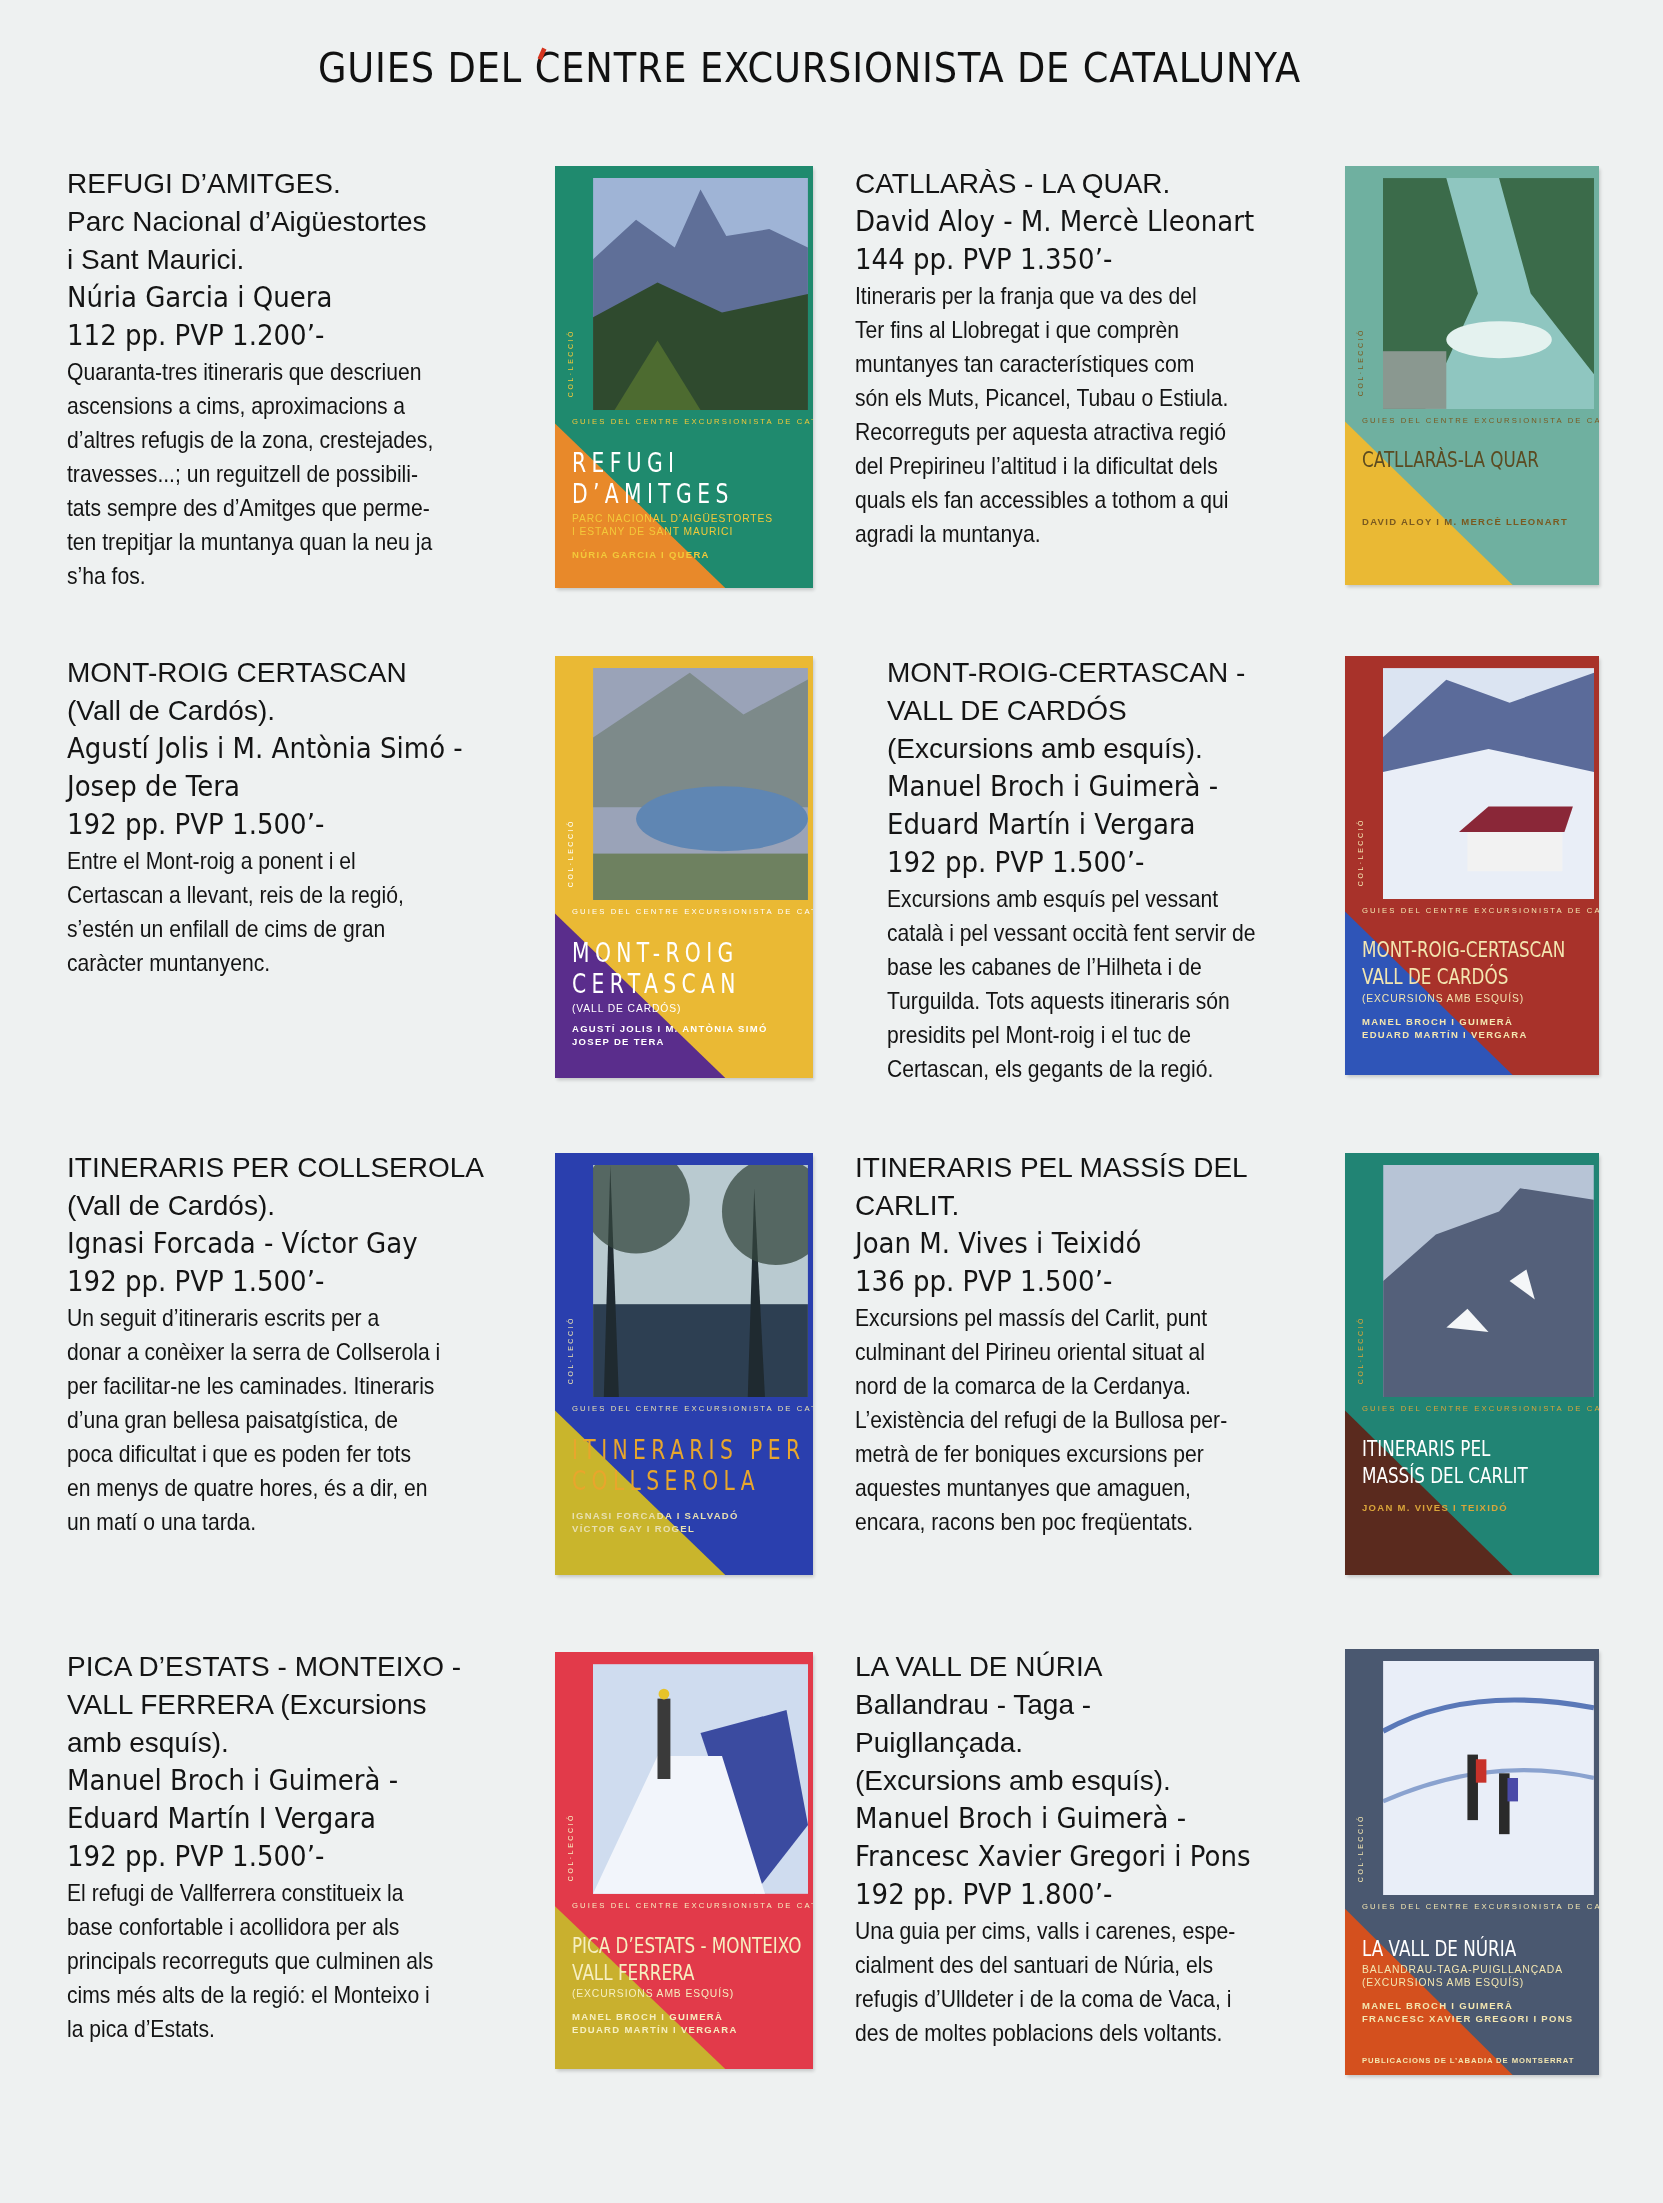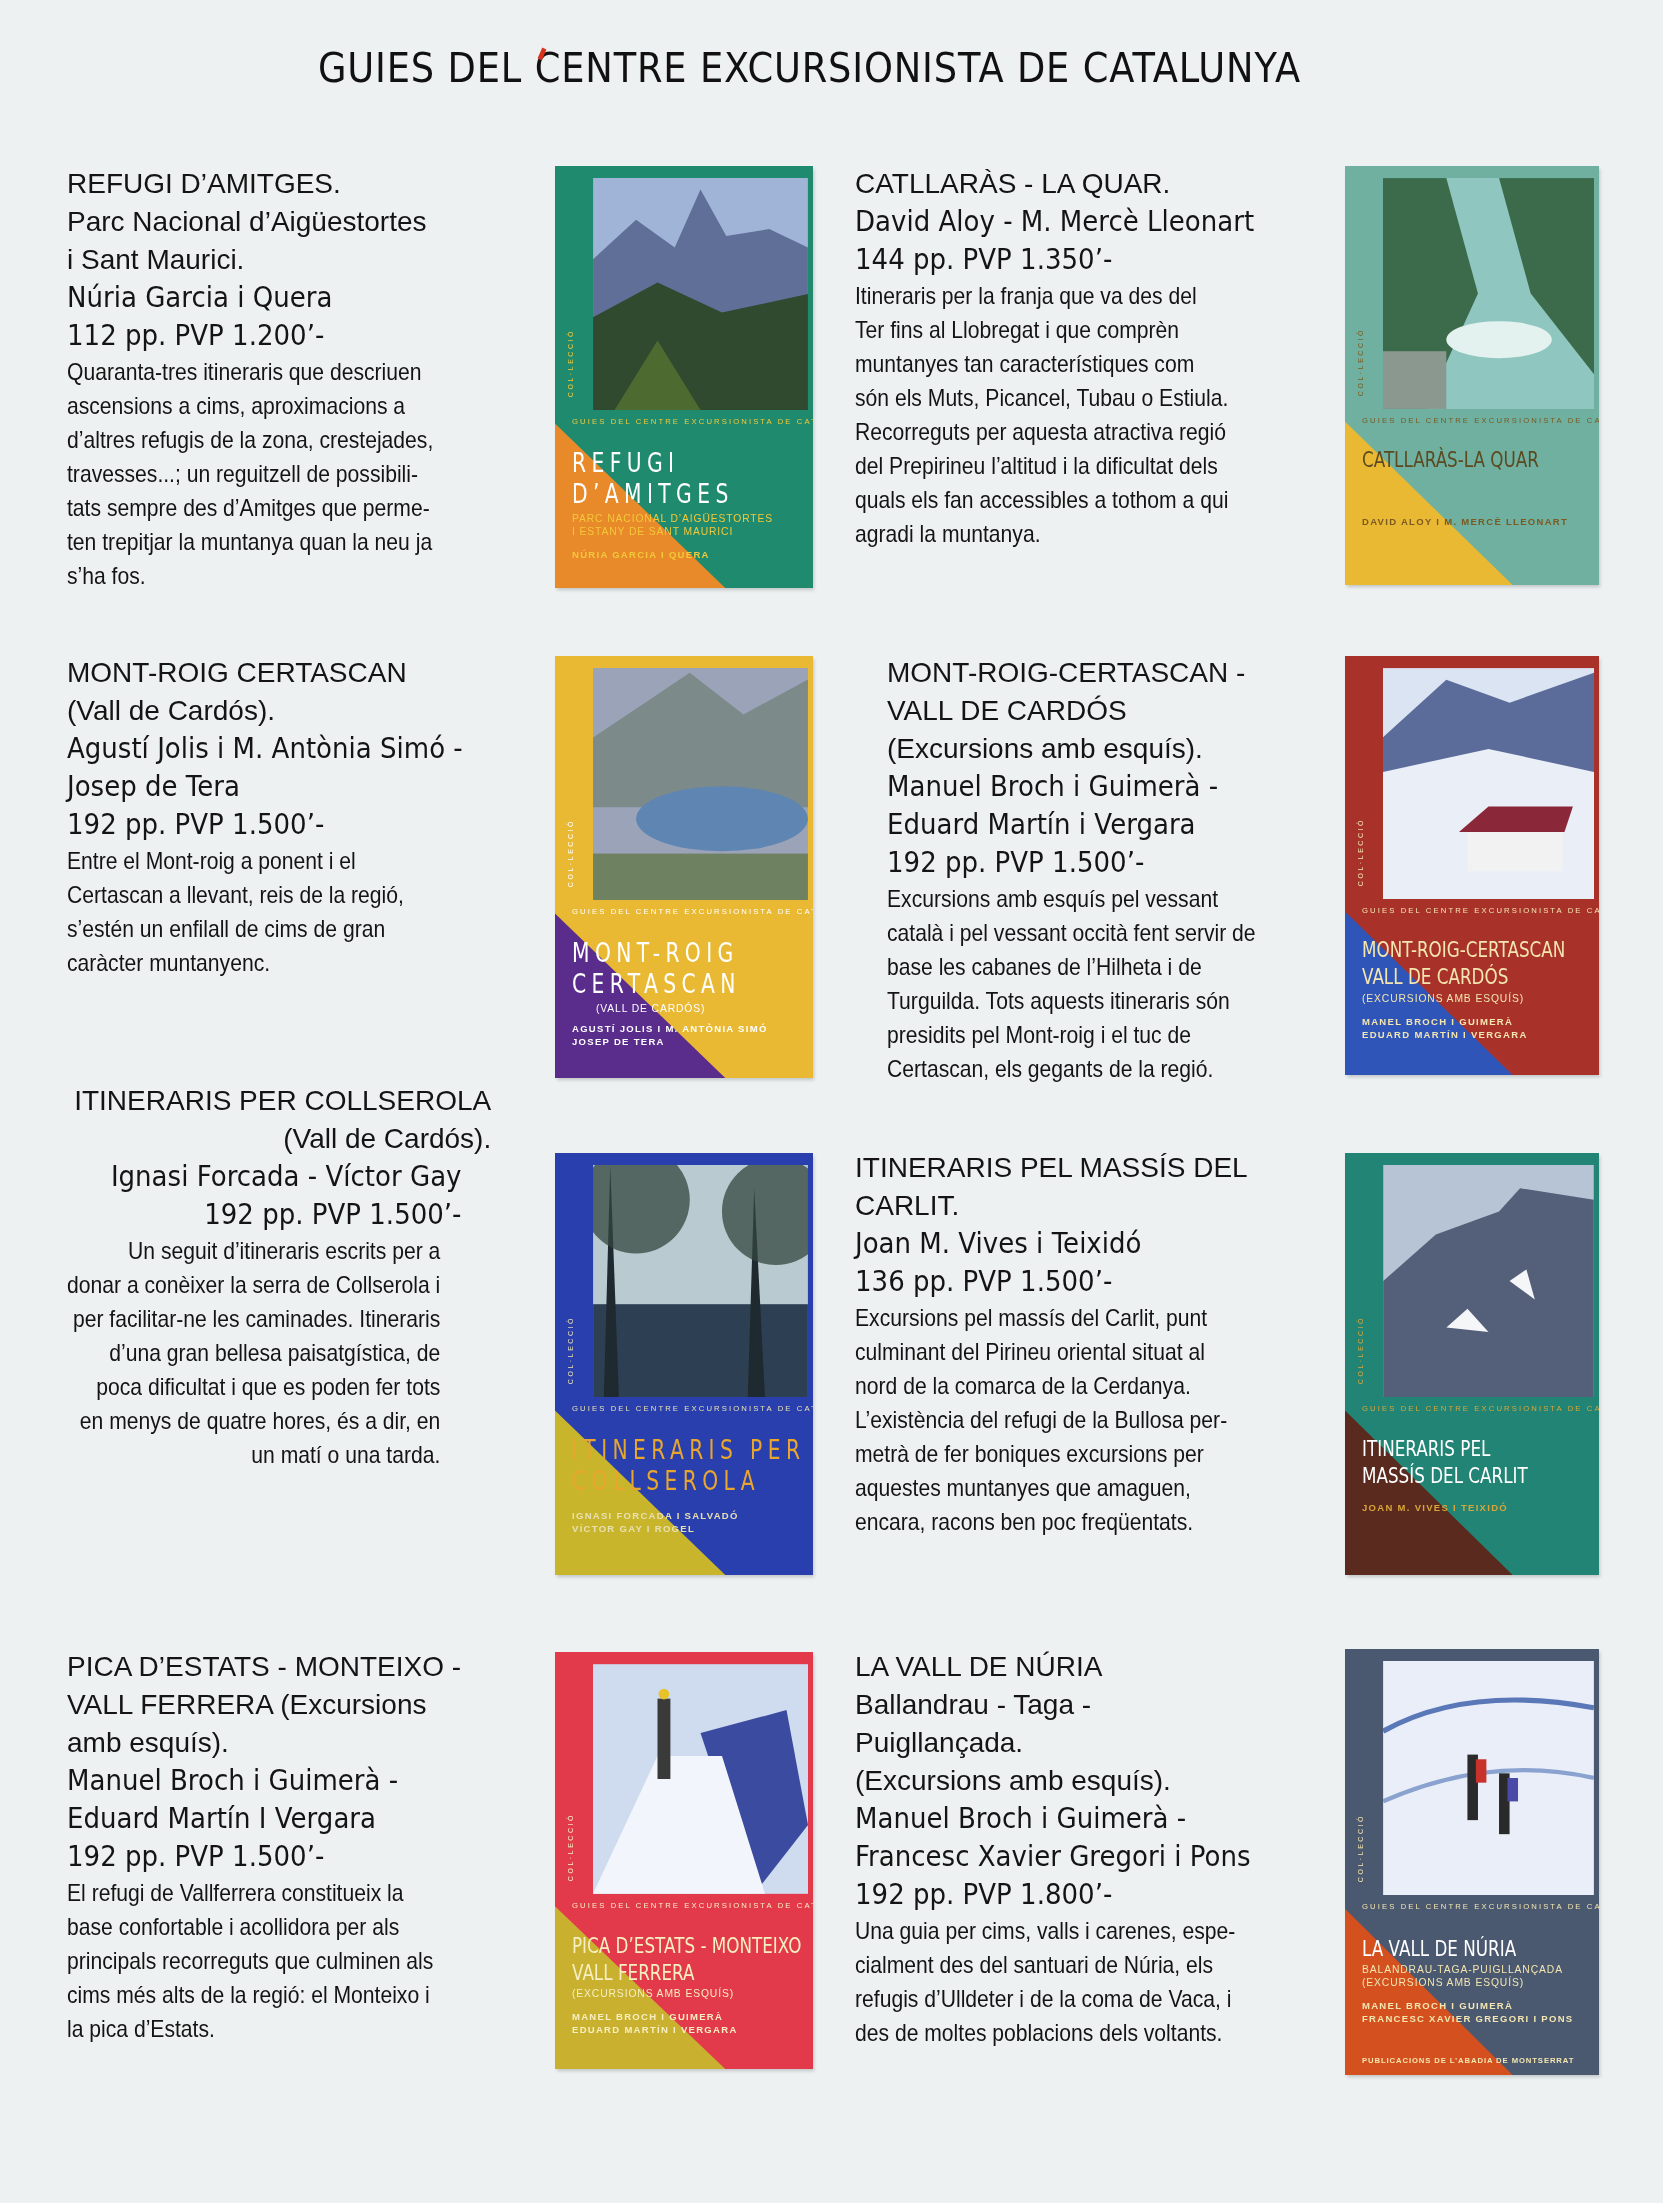--- a/index.html
+++ b/index.html
@@ -182,21 +182,21 @@
         </svg>
       <svg class="triangle" preserveAspectRatio="none" viewBox="0 0 300 490">
           <polygon points="0,298.9 198,490 0,490" fill="#5a2d8c"></polygon>
         </svg>
       <div class="collecio" style="top: 163px; color: rgb(255, 255, 255);">COL·LECCIÓ</div>
       <div class="collection-line" style="top: 251px; color: rgb(255, 255, 255);">GUIES DEL CENTRE EXCURSIONISTA DE CATALUNYA</div>
       <div class="ctitle" style="top: 282px; color: rgb(255, 255, 255); font-size: 26px; letter-spacing: 6.9px; line-height: 31px; font-family: &quot;DejaVu Sans&quot;, sans-serif; transform: scaleX(0.78); transform-origin: left center;">
           <div>MONT-ROIG</div>
           <div>CERTASCAN</div>
         </div>
-      <div class="csub" style="top: 346px; color: rgb(255, 255, 255); font-size: 10.3px; line-height: 13px; letter-spacing: 0.9px; margin-left: 24px;">
+      <div class="csub" style="top: 346px; color: rgb(255, 255, 255); font-size: 10.3px; line-height: 13px; letter-spacing: 0.9px;">
           <div>(VALL DE CARDÓS)</div>
         </div>
       <div class="cauth" style="top: 366px; color: rgb(255, 255, 255);">
           <div>AGUSTÍ JOLIS I M. ANTÒNIA SIMÓ</div>
           <div>JOSEP DE TERA</div>
         </div>
     </div>
   </div>
     <div class="entry">
     <div class="text" style="left: 855px; top: 654px; margin-left: 32px;">
@@ -239,21 +239,21 @@
       <div class="csub" style="top: 336px; color: rgb(243, 230, 176); font-size: 10.3px; line-height: 13px; letter-spacing: 0.9px;">
           <div>(EXCURSIONS AMB ESQUÍS)</div>
         </div>
       <div class="cauth" style="top: 359px; color: rgb(243, 230, 176);">
           <div>MANEL BROCH I GUIMERÀ</div>
           <div>EDUARD MARTÍN I VERGARA</div>
         </div>
     </div>
   </div>
     <div class="entry">
-    <div class="text" style="left: 67px; top: 1082px; text-align: right;">
+    <div class="text" style="left: 67px; top: 1149px;">
       <div class="titles">
           <div class="title-line">ITINERARIS PER COLLSEROLA</div>
           <div class="title-line">(Vall de Cardós).</div>
         </div>
       <div class="authors">
           <div class="author-line">Ignasi Forcada - Víctor Gay</div>
         </div>
       <div class="price-line">192 pp. PVP 1.500’-</div>
       <div class="desc">
           <div>Un seguit d’itineraris escrits per a</div>

